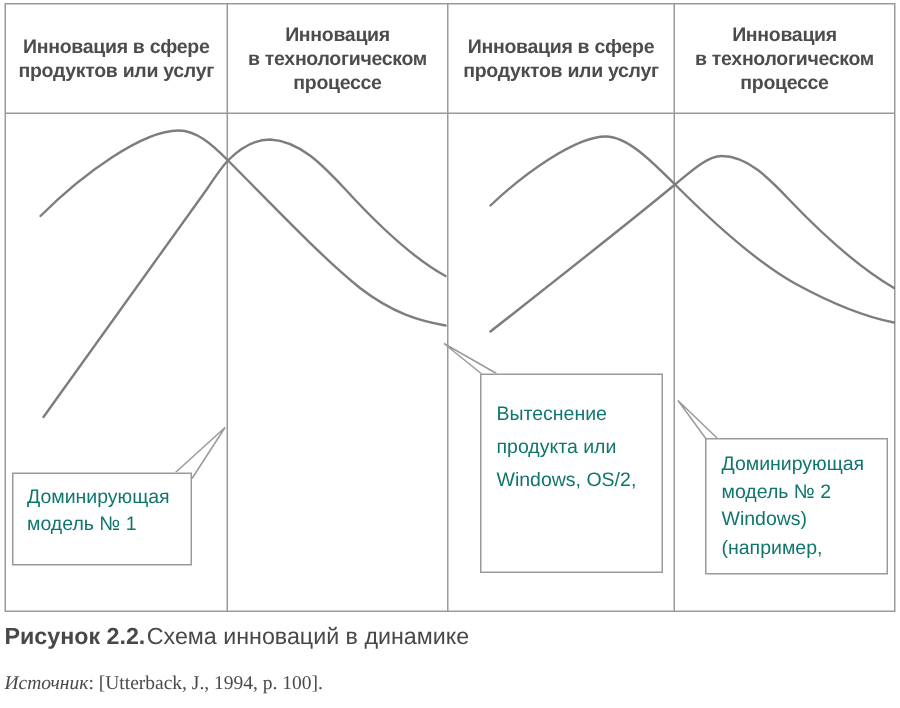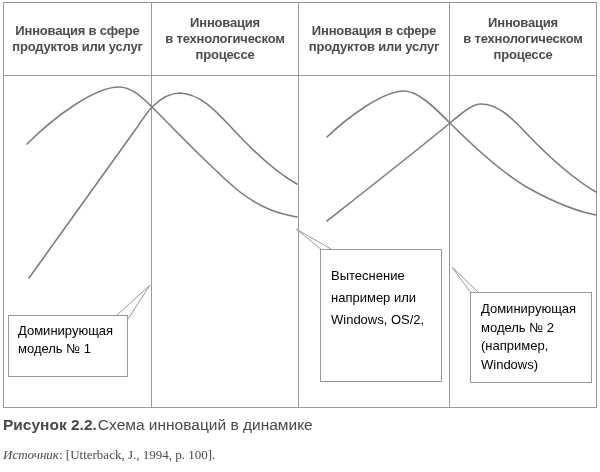--- a/index.html
+++ b/index.html
@@ -29,21 +29,21 @@
     font-size: 13px;
     line-height: 16px;
     color: #4c4c4c;
     letter-spacing: -0.2px;
   }
   .hdr-cell span { display: block; }
   .callout {
     position: absolute;
     background: #ffffff;
     border: 1px solid #9a9a9a;
-    color: #000000;
+    color: #0f766e;
     font-size: 13px;
   }
   .callout span { display: block; white-space: nowrap; }
   #callout-1 { left: 8px;   top: 315px; width: 120px; height: 62px;  padding: 6px 0 0 9px;  line-height: 18px; }
   #callout-2 { left: 320px; top: 249px; width: 122px; height: 133px; padding: 15px 0 0 10px; line-height: 22px; }
   #callout-3 { left: 470px; top: 292px; width: 122px; height: 91px;  padding: 7px 0 0 10px; line-height: 18.5px; }
   #caption {
     position: absolute;
     left: 3px; top: 416px;
     font-size: 15.5px;
@@ -114,28 +114,28 @@
     <span>в технологическом</span>
     <span>процессе</span>
   </div>
 
   <div class="callout" id="callout-1">
     <span>Доминирующая</span>
     <span>модель № 1</span>
   </div>
   <div class="callout" id="callout-2">
     <span>Вытеснение</span>
-    <span>например или</span>
+    <span>продукта или</span>
     <span>Windows, OS/2,</span>
   </div>
   <div class="callout" id="callout-3">
     <span>Доминирующая</span>
     <span>модель № 2</span>
+    <span>Windows)</span>
     <span>(например,</span>
-    <span>Windows)</span>
   </div>
 
   <div id="caption">
     <span class="fig-label">Рисунок 2.2.</span><span>Схема инноваций в динамике</span>
   </div>
   <div id="source-line">
     <span class="src-label">Источник</span><span>: [Utterback, J., 1994, p. 100].</span>
   </div>
 
 </div>

